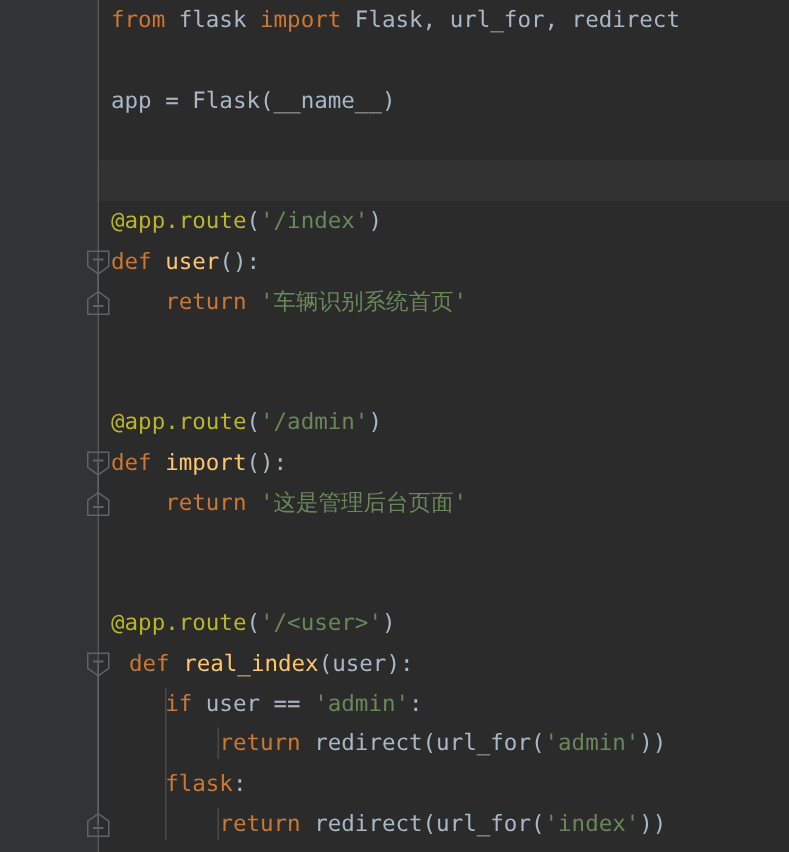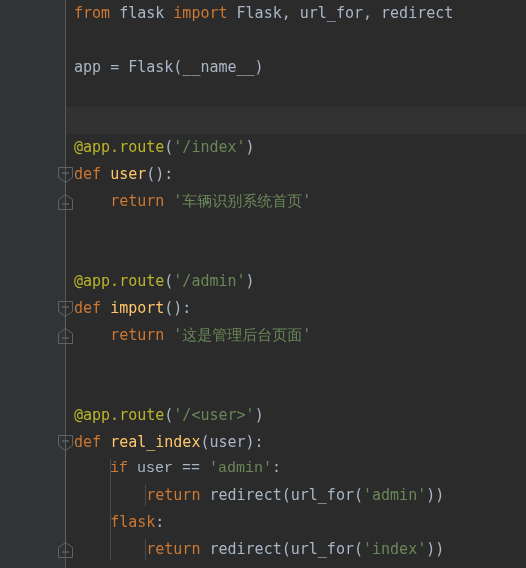--- a/index.html
+++ b/index.html
@@ -138,22 +138,22 @@
         <div class="code-line" style="top: 160.8px; left: 8px;"><span class="tok-kw">def</span><span class="tok-default"> </span><span class="tok-func">user</span><span class="tok-punct">():</span></div>
         <div class="code-line" style="top: 187.6px; left: 8px;"><span class="tok-default">    </span><span class="tok-kw">return</span><span class="tok-default"> </span><span class="tok-string">'车辆识别系统首页'</span></div>
         <div class="code-line" style="top: 214.4px; left: 8px;"></div>
         <div class="code-line" style="top: 241.2px; left: 8px;"></div>
         <div class="code-line" style="top: 268px; left: 8px;"><span class="tok-decor">@app.route</span><span class="tok-punct">(</span><span class="tok-string">'/admin'</span><span class="tok-punct">)</span></div>
         <div class="code-line" style="top: 294.8px; left: 8px;"><span class="tok-kw">def</span><span class="tok-default"> </span><span class="tok-func">import</span><span class="tok-punct">():</span></div>
         <div class="code-line" style="top: 321.6px; left: 8px; text-align: center;"><span class="tok-default">    </span><span class="tok-kw">return</span><span class="tok-default"> </span><span class="tok-string">'这是管理后台页面'</span></div>
         <div class="code-line" style="top: 348.4px; left: 8px;"></div>
         <div class="code-line" style="top: 375.2px; left: 8px;"></div>
         <div class="code-line" style="top: 402px; left: 8px;"><span class="tok-decor">@app.route</span><span class="tok-punct">(</span><span class="tok-string">'/&lt;user&gt;'</span><span class="tok-punct">)</span></div>
-        <div class="code-line" style="top: 428.8px; left: 8px;"><span class="tok-kw">def</span><span class="tok-default"> </span><span class="tok-func">real_index</span><span class="tok-punct">(user):</span></div>
-        <div class="code-line" style="top: 455.6px; left: 8px; font-family: Liberation Mono, monospace;"><span class="tok-default">    </span><span class="tok-kw">if</span><span class="tok-default"> user </span><span class="tok-op">==</span><span class="tok-default"> </span><span class="tok-string">'admin'</span><span class="tok-punct">:</span></div>
+        <div class="code-line" style="top: 428.8px; left: 20px;"><span class="tok-kw">def</span><span class="tok-default"> </span><span class="tok-func">real_index</span><span class="tok-punct">(user):</span></div>
+        <div class="code-line" style="top: 455.6px; left: 8px;"><span class="tok-default">    </span><span class="tok-kw">if</span><span class="tok-default"> user </span><span class="tok-op">==</span><span class="tok-default"> </span><span class="tok-string">'admin'</span><span class="tok-punct">:</span></div>
         <div class="code-line" style="top: 482.4px; left: 8px;"><span class="tok-default">        </span><span class="tok-kw">return</span><span class="tok-default"> redirect(url_for(</span><span class="tok-string">'admin'</span><span class="tok-punct">))</span></div>
         <div class="code-line" style="top: 509.2px; left: 8px;"><span class="tok-default">    </span><span class="tok-kw">flask</span><span class="tok-punct">:</span></div>
         <div class="code-line" style="top: 536px; left: 8px;"><span class="tok-default">        </span><span class="tok-kw">return</span><span class="tok-default"> redirect(url_for(</span><span class="tok-string">'index'</span><span class="tok-punct">))</span></div>
         <div class="code-line" style="top: 562.8px; left: 8px;"></div>
       </div>
   </div>
 
   <div class="gutter"></div>
   <div class="gutter-divider"></div>
   <div id="line-numbers">

